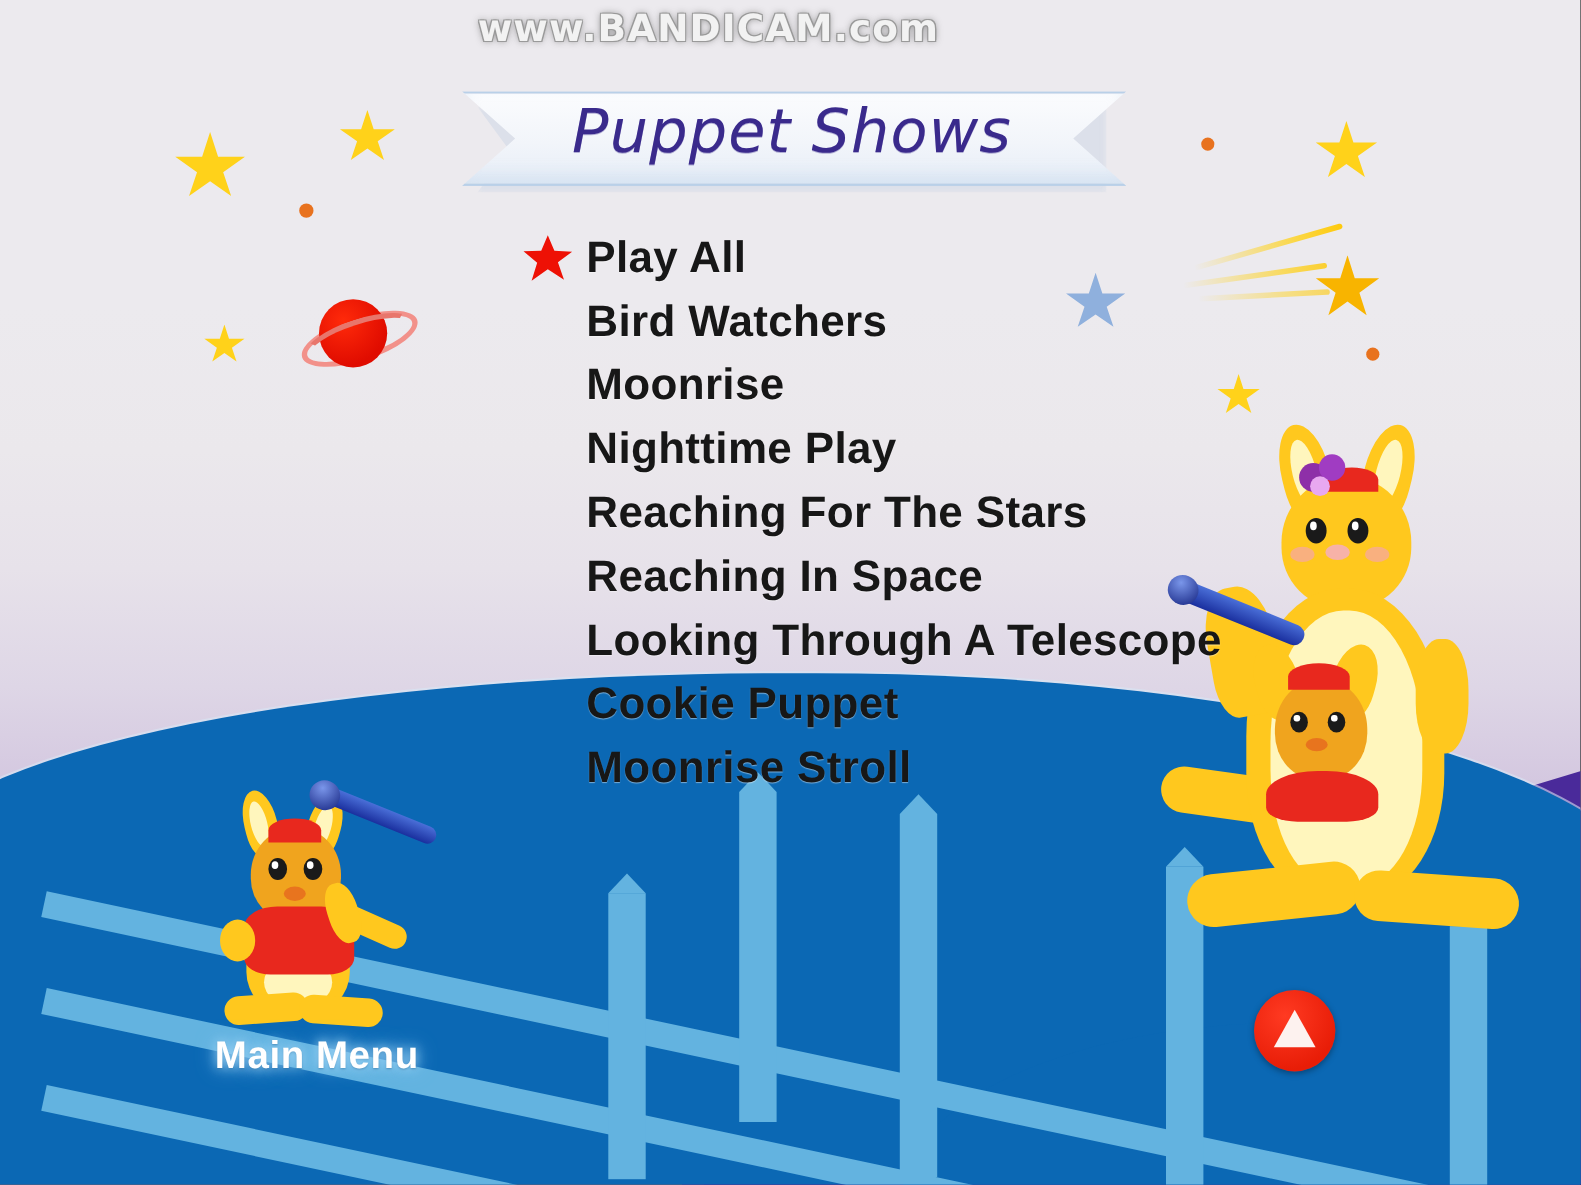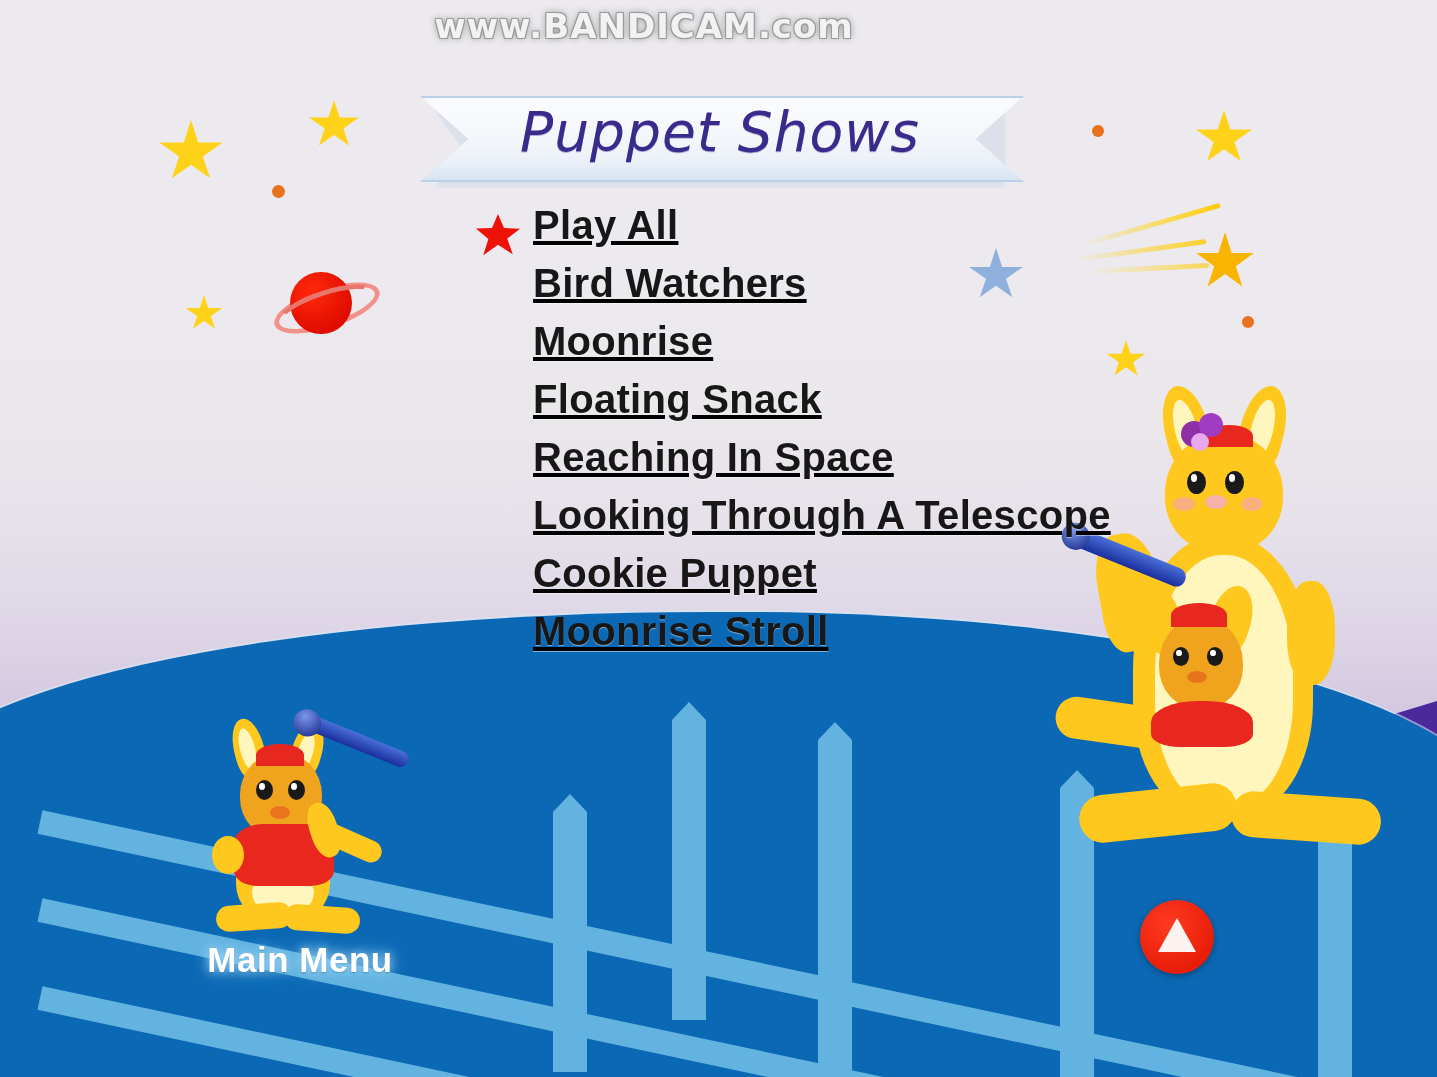--- a/index.html
+++ b/index.html
@@ -26,36 +26,36 @@
      border-top:5px solid #e8766c;border-left:5px solid transparent;border-right:5px solid transparent;
      border-bottom:5px solid transparent;transform:rotate(-18deg);}
 
   .shooting{position:absolute;}
   .shooting .tail{position:absolute;height:5px;border-radius:3px;
      background:linear-gradient(90deg,rgba(255,210,26,0) 0%,rgba(255,210,26,.85) 70%,#ffc800 100%);}
   .shooting .head{position:absolute;width:60px;height:60px;background:#f8b400;filter:blur(.4px);
      clip-path:polygon(50% 0%,61% 35%,98% 35%,68% 57%,79% 91%,50% 70%,21% 91%,32% 57%,2% 35%,39% 35%);}
 
   
-  #banner{position:absolute;left:420px;top:96px;width:600px;height:95px;}
+  #banner{position:absolute;left:420px;top:83px;width:600px;height:95px;}
   #banner .shadow{position:absolute;left:14px;top:14px;width:572px;height:78px;
      background:#ccd6e6;opacity:.5;filter:blur(3px);
      clip-path:polygon(0 0,100% 0,100% 100%,0 100%,5% 50%);}
   #banner .ribbon{position:absolute;left:0;top:0;width:600px;height:82px;
      background:linear-gradient(180deg,#fbfcfe 0%,#f2f5fa 55%,#e6edf7 100%);
      border:2px solid #b9d0e8;
      clip-path:polygon(0 0,100% 0,92% 50%,100% 100%,0 100%,8% 50%);
      box-shadow:inset 0 -8px 14px rgba(185,208,232,.35);}
   #banner .title{position:absolute;left:0;top:4px;width:600px;text-align:center;
      font-family:"DejaVu Sans", sans-serif;font-size:55px;font-weight:400;color:#3a2a8c;
      letter-spacing:1px;font-style:italic;text-shadow:0 1px 0 rgba(58,42,140,.35);}
 
   
   #menu{position:absolute;left:533px;top:205px;}
-  .mrow{position:relative;height:58px;display:flex;text-decoration:underline;}
+  .mrow{position:relative;height:58px;display:flex;align-items:center;}
   .mrow .label{font-size:40px;font-weight:bold;color:#171717;
      letter-spacing:.3px;white-space:nowrap;line-height:1;
      text-shadow:0 1px 1px rgba(255,255,255,.45);}
   #cursor-star{position:absolute;left:-58px;top:8px;width:46px;height:44px;background:#ee1105;
      filter:blur(.3px);
      clip-path:polygon(50% 2%,63% 34%,98% 36%,70% 58%,82% 94%,50% 72%,18% 96%,29% 59%,2% 35%,37% 34%);}
 
   
   .hill-purple{position:absolute;left:640px;top:700px;width:800px;height:380px;
      background:#4a2a9a;
@@ -96,21 +96,21 @@
   .k-dark{position:absolute;background:#f0a41e;}
   .eye{position:absolute;background:#1a1a1a;border-radius:50%;}
   .eye::after{content:"";position:absolute;left:20%;top:14%;width:34%;height:34%;
      background:#fff;border-radius:50%;}
   .scope{position:absolute;height:19px;background:linear-gradient(180deg,#4a6fd8,#1a2f9e);
      border-radius:9px;transform-origin:right center;}
   .scope::before{content:"";position:absolute;left:-12px;top:-4px;width:28px;height:27px;
      border-radius:50%;background:radial-gradient(circle at 35% 30%,#7a96ea,#11207e);}
 
   
-  #main-menu-btn{position:absolute;left:180px;top:718px;width:240px;height:270px;}
+  #main-menu-btn{position:absolute;left:168px;top:718px;width:240px;height:270px;}
   #main-menu-label{position:absolute;left:0;top:222px;width:240px;text-align:center;
      font-size:35px;font-weight:bold;color:#ffffff;letter-spacing:.5px;
      text-shadow:0 0 10px #9fd4f5,0 0 18px #7bc2ef,0 1px 2px rgba(0,60,110,.6);}
 
   
   #up-button{position:absolute;left:1140px;top:900px;width:74px;height:74px;border-radius:50%;
      background:radial-gradient(circle at 38% 32%,#ff3a22,#e81d07 72%);
      box-shadow:0 2px 6px rgba(0,0,0,.35);}
   #up-button .tri{position:absolute;left:18px;top:18px;width:0;height:0;
      border-left:19px solid transparent;border-right:19px solid transparent;
@@ -275,21 +275,24 @@
       <div id="cursor-star"></div>
       <span class="label">Play All</span>
     </div>
     <div class="mrow">
       <span class="label">Bird Watchers</span>
     </div>
     <div class="mrow">
       <span class="label">Moonrise</span>
     </div>
     <div class="mrow">
-      <span class="label">Floating Snack</span>
+      <span class="label">Nighttime Play</span>
+    </div>
+    <div class="mrow">
+      <span class="label">Reaching For The Stars</span>
     </div>
     <div class="mrow">
       <span class="label">Reaching In Space</span>
     </div>
     <div class="mrow">
       <span class="label">Looking Through A Telescope</span>
     </div>
     <div class="mrow">
       <span class="label">Cookie Puppet</span>
     </div>

